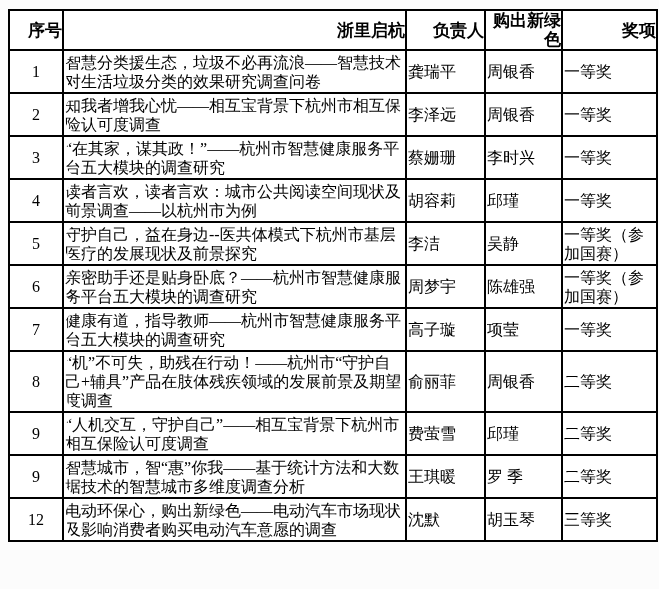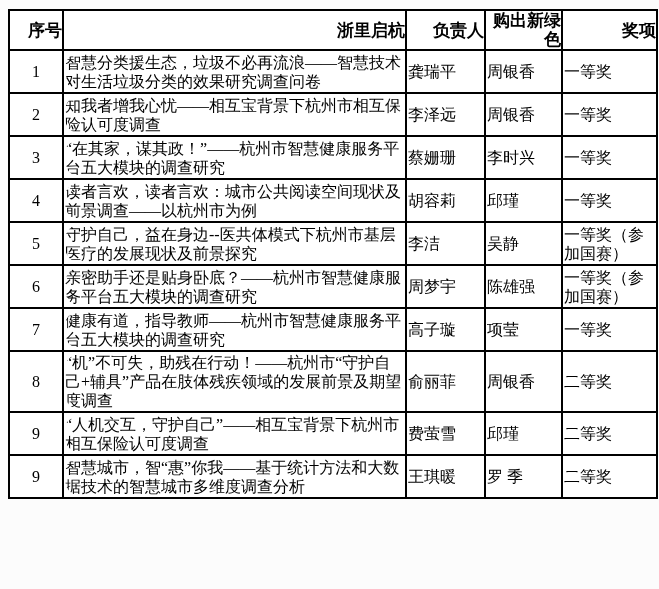--- a/index.html
+++ b/index.html
@@ -146,15 +146,22 @@
     <td class="cell-teacher">邱瑾</td>
     <td class="cell-award">二等奖</td>
   </tr>
         <tr>
     <td class="cell-no">9</td>
     <td class="cell-title">智慧城市，智“惠”你我——基于统计方法和大数据技术的智慧城市多维度调查分析</td>
     <td class="cell-leader">王琪暖</td>
     <td class="cell-teacher">罗 季</td>
     <td class="cell-award">二等奖</td>
   </tr>
+        <tr>
+    <td class="cell-no">12</td>
+    <td class="cell-title">电动环保心，购出新绿色——电动汽车市场现状及影响消费者购买电动汽车意愿的调查</td>
+    <td class="cell-leader">沈默</td>
+    <td class="cell-teacher">胡玉琴</td>
+    <td class="cell-award">三等奖</td>
+  </tr>
       </tbody>
   </table>
 </div>
 
 </body></html>

